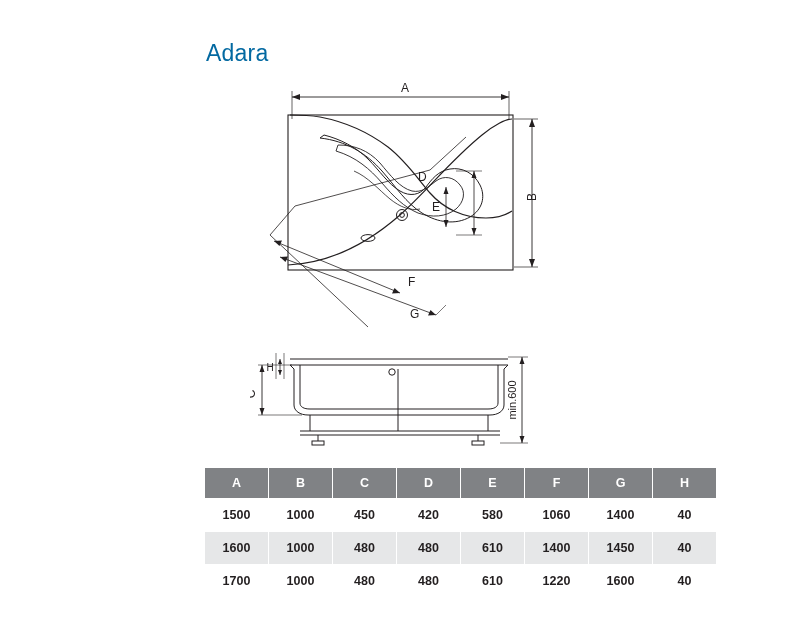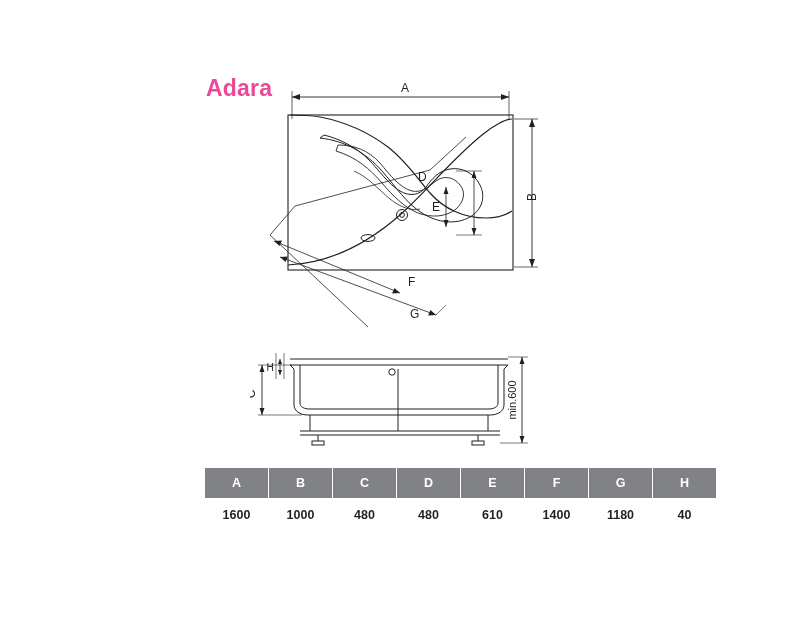--- a/index.html
+++ b/index.html
@@ -18,24 +18,23 @@
   .page {
     position: relative;
     width: 799px;
     height: 639px;
   }
   #title {
     position: absolute;
     left: 206px;
     top: 40px;
     font-size: 23px;
-    font-weight: 700;
-    color: #ec4899;
+    font-weight: 400;
+    color: #0369a1;
     letter-spacing: 0.2px;
-    margin-top: 35px;
   }
   #top-view, #side-view {
     position: absolute;
   }
   #top-view { left: 250px; top: 75px; }
   #side-view { left: 250px; top: 345px; }
 
   
   #spec-table {
     position: absolute;
@@ -205,25 +204,45 @@
         <th>C</th>
         <th>D</th>
         <th>E</th>
         <th>F</th>
         <th>G</th>
         <th>H</th>
       </tr>
     </thead>
     <tbody>
       <tr>
+        <td>1500</td>
+        <td>1000</td>
+        <td>450</td>
+        <td>420</td>
+        <td>580</td>
+        <td>1060</td>
+        <td>1400</td>
+        <td>40</td>
+      </tr>
+      <tr>
         <td>1600</td>
         <td>1000</td>
         <td>480</td>
         <td>480</td>
         <td>610</td>
         <td>1400</td>
-        <td>1180</td>
+        <td>1450</td>
+        <td>40</td>
+      </tr>
+      <tr>
+        <td>1700</td>
+        <td>1000</td>
+        <td>480</td>
+        <td>480</td>
+        <td>610</td>
+        <td>1220</td>
+        <td>1600</td>
         <td>40</td>
       </tr>
     </tbody>
   </table>
 
 </div>
 
 </body></html>

